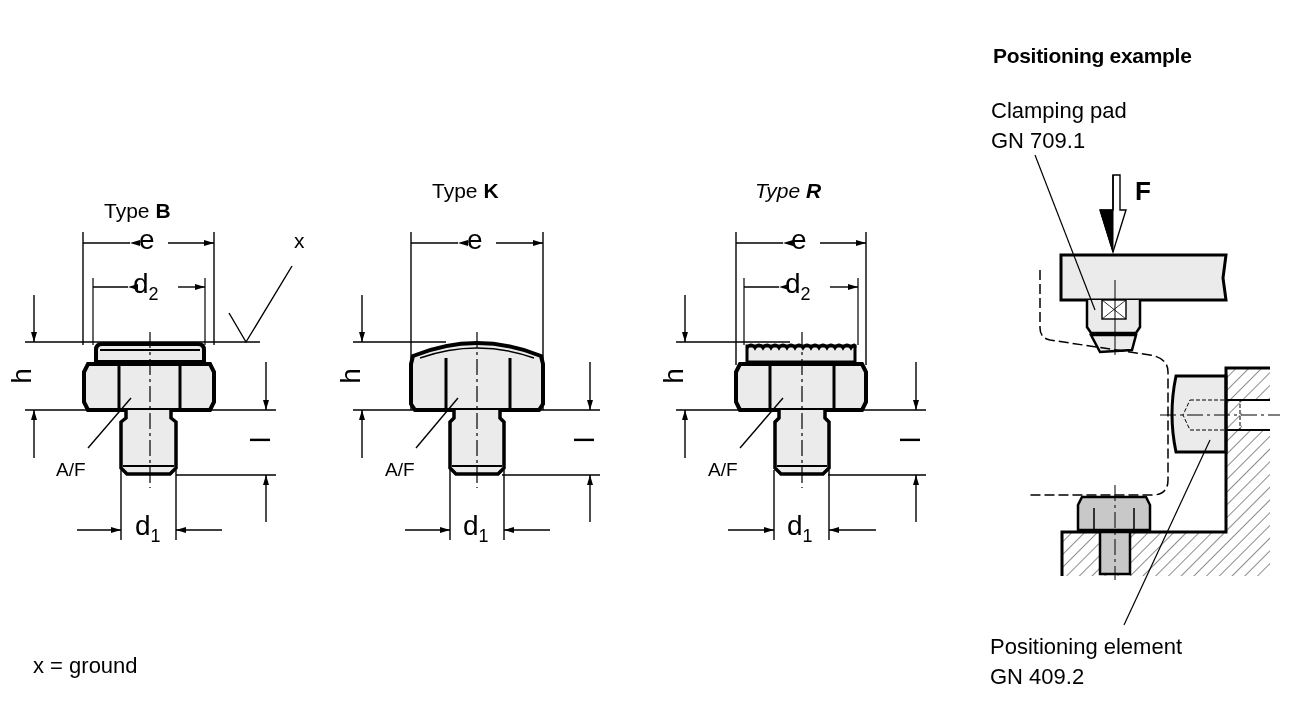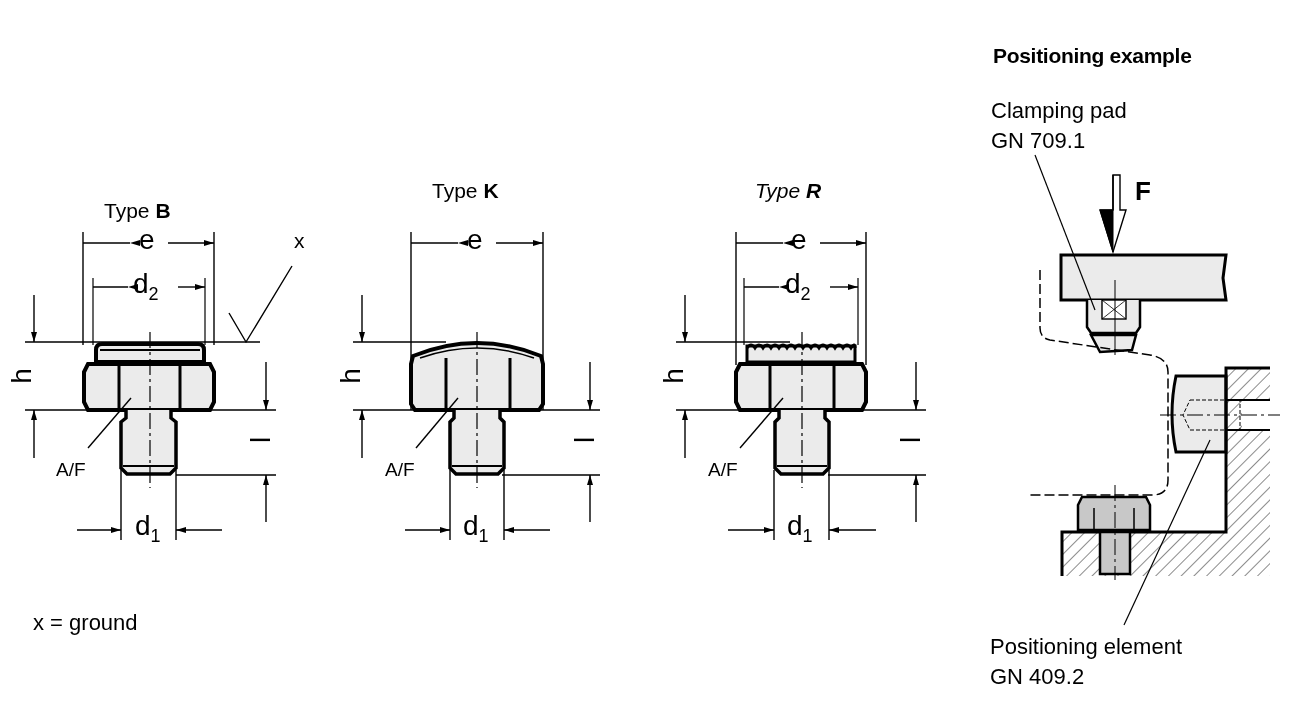--- a/index.html
+++ b/index.html
@@ -195,20 +195,20 @@
 <div class="lbl title" style="left:755px;top:180px;font-style:italic;">
   <span>Type </span><b>R</b>
 </div>
 <div class="lbl dim" style="left:791px;top:226px;">e</div>
 <div class="lbl dim" style="left:785px;top:270px;"><span>d</span><sub>2</sub></div>
 <div class="lbl dim" style="left:666px;top:362px;transform:rotate(-90deg);">h</div>
 <div class="lbl dim" style="left:908px;top:426px;transform:rotate(-90deg);">l</div>
 <div class="lbl dim" style="left:787px;top:512px;"><span>d</span><sub>1</sub></div>
 <div class="lbl af" style="left:708px;top:460px;">A/F</div>
 
-<div class="lbl note" style="left:33px;top:612px;">x = ground</div>
+<div class="lbl note" style="left:33px;top:655px;">x = ground</div>
 
 <div class="lbl app-title" style="left:993px;top:45px;">Positioning example</div>
 <div class="lbl note" style="left:991px;top:100px;">Clamping pad</div>
 <div class="lbl note" style="left:991px;top:130px;">GN 709.1</div>
 <div class="lbl title" style="left:1135px;top:178px;font-size:26px;font-weight:bold;">F</div>
 <div class="lbl note" style="left:990px;top:636px;">Positioning element</div>
 <div class="lbl note" style="left:990px;top:666px;text-align:center;">GN 409.2</div>
 
 </body></html>

